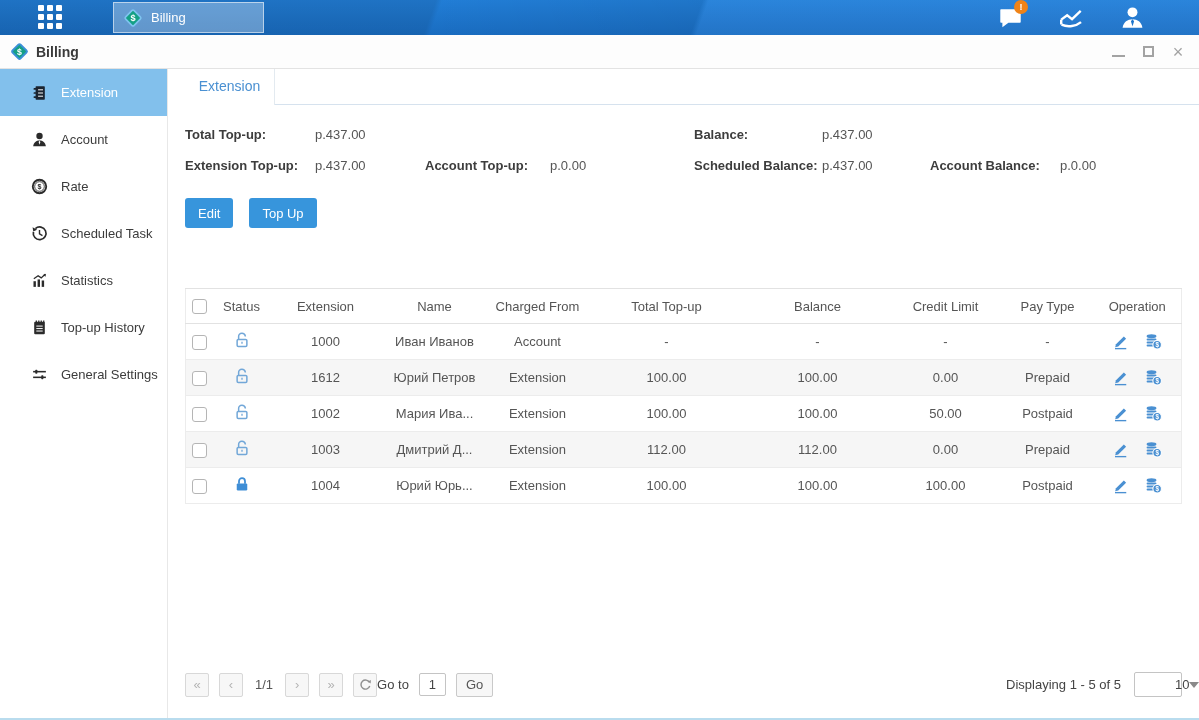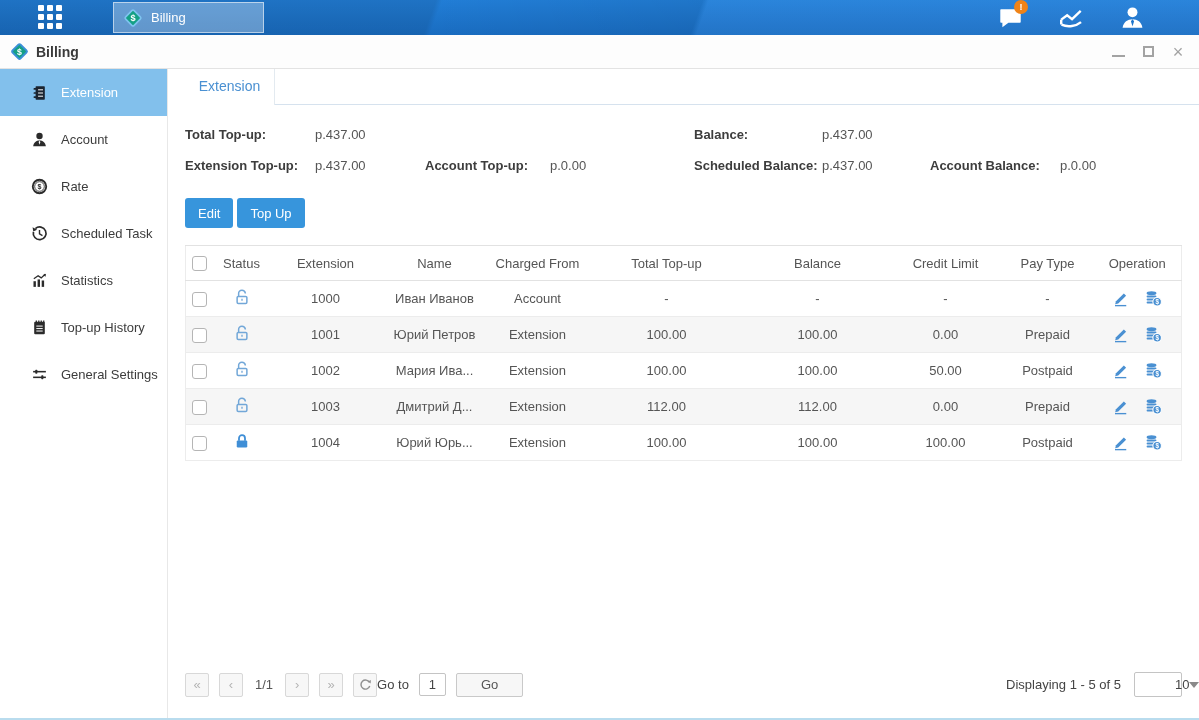--- a/index.html
+++ b/index.html
@@ -61,28 +61,28 @@
   .summary { padding:14px 0 0 17px; font-size:13px; }
   .sum-row { display:flex; align-items:center; height:31px; }
   .grp-left { display:flex; width:509px; flex:none; }
   .grp-right { display:flex; flex:1; }
   .sl { font-weight:bold; color:#3d3d3d; }
   .sv { color:#555; }
   .w130{width:130px;flex:none;} .w128{width:128px;flex:none;} .w110{width:110px;flex:none;}
   .w125{width:125px;flex:none;} .w108{width:108px;flex:none;} .wlab2{width:130px;flex:none;}
 
   
-  .btn-row { padding:17px 4px 0 17px; display:flex; gap:4px; }
+  .btn-row { padding:17px 4px 0 17px; display:flex; gap:16px; }
   .btn { background:#3795dc; color:#fff; border:none; border-radius:3px; height:30px;
     padding:0 13px; font-size:13px; font-family:inherit; cursor:pointer; }
 
   
   .table-wrap { margin:17px 17px 0 17px; }
   table { width:100%; border-collapse:collapse; table-layout:fixed; font-size:13px; color:#555;
-    border-left:1px solid #ececec; border-right:1px solid #ececec; }
+    border-left:1px solid #ececec; border-right:1px solid #ececec;margin-top:43px; }
   thead th { height:35px; font-weight:normal; color:#555; text-align:center;
     border-top:1px solid #e2e2e2; border-bottom:1px solid #e2e2e2; }
   tbody td { height:35px; text-align:center; border-bottom:1px solid #ececec;
     overflow:hidden; white-space:nowrap; }
   tbody tr:nth-child(even) { background:#f6f6f6; }
   .cbx { display:inline-block; width:15px; height:15px; border:1px solid #b5b5b5; border-radius:3px;
     background:#fff; vertical-align:middle; cursor:pointer; }
   .lock { display:inline-block; width:18px; height:19px; }
   .lock .lock-closed { display:none; }
   .lock[data-status="locked"] .lock-closed { display:inline; }
@@ -92,21 +92,21 @@
   
   .footer { margin-top:auto; padding:0 17px 21px 17px; display:flex; align-items:center; font-size:13px; color:#444; }
   .pager { display:flex; align-items:center; gap:10px; }
   .pbtn { width:24px; height:24px; background:#f7f7f7; border:1px solid #d8d8d8; border-radius:2px;
     color:#b4b4b4; font-size:13px; line-height:22px; text-align:center; cursor:pointer; user-select:none; }
   .pbtn.ref { display:flex; align-items:center; justify-content:center; }
   .plabel { color:#555; padding:0 2px; }
   .goto { display:flex; align-items:center; gap:10px; }
   .goto input { width:27px; height:23px; border:1px solid #c4c4c4; text-align:center; font-size:13px;
     font-family:inherit; color:#444; border-radius:2px; }
-  .gobtn { height:24px; padding:0 24px; background:#f7f7f7; border:1px solid #c9c9c9; border-radius:2px;
+  .gobtn { height:24px; padding:0 9px; background:#f7f7f7; border:1px solid #c9c9c9; border-radius:2px;
     font-size:13px; font-family:inherit; color:#555; cursor:pointer; }
   .foot-right { margin-left:auto; display:flex; align-items:center; gap:13px; }
   .selbox { width:48px; height:25px; border:1px solid #c4c4c4; border-radius:2px; background:#fff;
     display:flex; align-items:center; cursor:pointer;padding-left:32px; }
   .selbox .val { padding-left:8px; color:#444; flex:1; }
   .selbox .arr { width:0; height:0; border-left:5px solid transparent; border-right:5px solid transparent;
     border-top:6px solid #8a8a8a; margin-right:7px; }
 </style>
 </head>
 <body>
@@ -352,21 +352,21 @@
             <tr>
               <td><span class="cbx"></span></td>
               <td><span class="lock" data-status="unlocked">
                 <svg class="lock-open" width="18" height="19" viewBox="0 0 24 24" fill="none" stroke="#72a7d8" stroke-width="2">
                       <path d="M7.5 10.5V7a4.5 4.5 0 0 1 9-.4"></path>
                       <rect x="5.5" y="10.5" width="13" height="9.5" rx="1.6"></rect>
                       <path d="M12 13.8v2.6" stroke-width="1.8"></path>
                     </svg>
                 
               </span></td>
-              <td>1001</td>
+              <td>1612</td>
               <td>Юрий Петров</td>
               <td>Extension</td>
               <td>100.00</td>
               <td>100.00</td>
               <td>0.00</td>
               <td>Prepaid</td>
               <td>
                   <div class="op-cell">
                 <span class="op-ic">
                       <svg width="18" height="19" viewBox="0 0 24 24" fill="#4a90d2">

